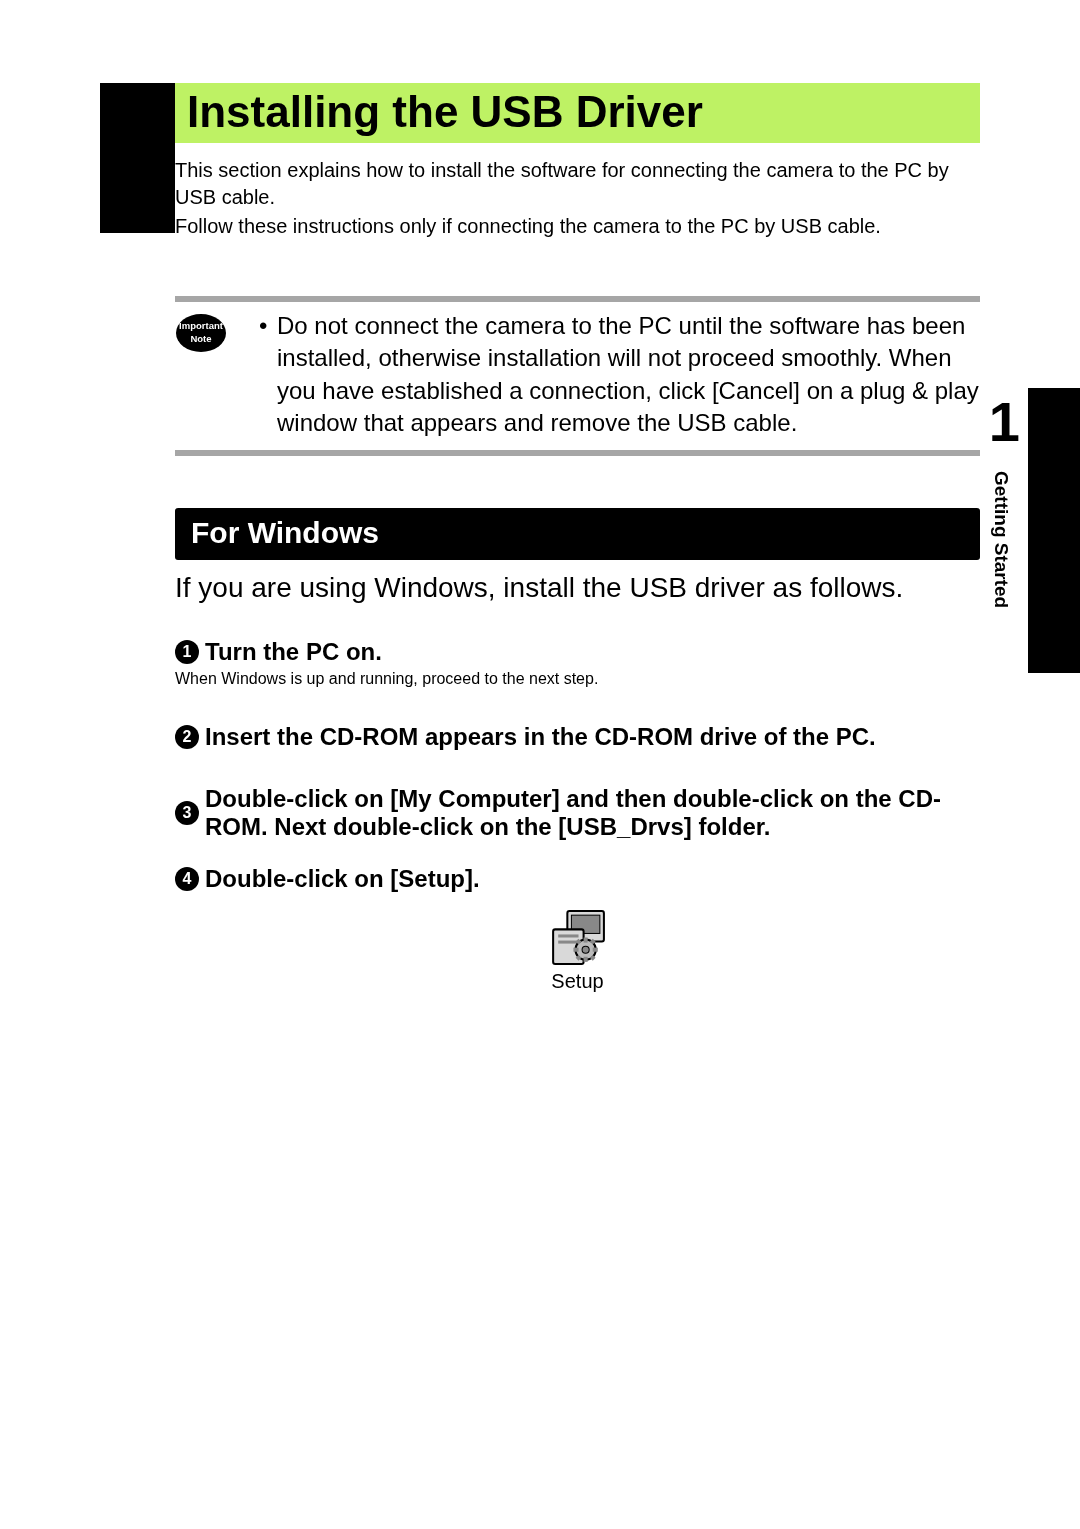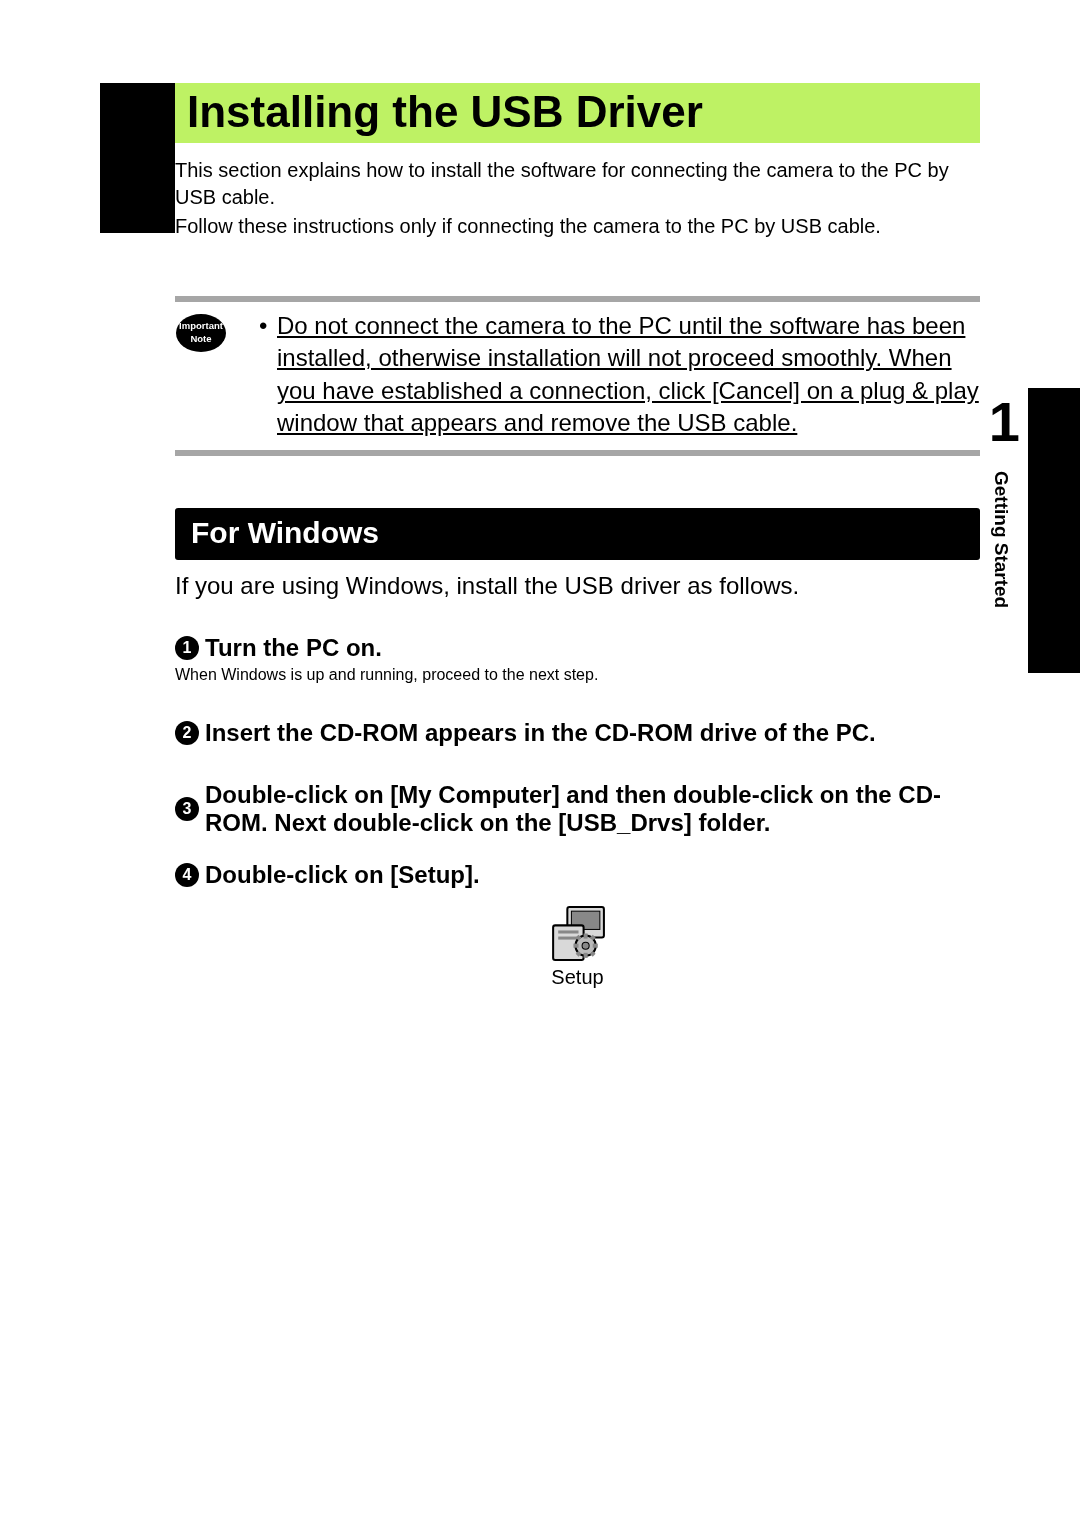--- a/index.html
+++ b/index.html
@@ -74,32 +74,32 @@
     font-size: 24px;
     line-height: 1.35;
   }
   .note-text .bullet {
     display: flex;
   }
   .note-text .dot {
     flex: 0 0 auto;
     width: 18px;
   }
-  .note-text .txt { flex: 1; text-decoration: underline; }
+  .note-text .txt { flex: 1; }
   .section-black {
     margin-top: 52px;
     background: #000;
     color: #fff;
     font-size: 30px;
     font-weight: bold;
     padding: 8px 16px 10px 16px;
     border-radius: 3px;
   }
   .section-para {
-    font-size: 24px;
+    font-size: 28px;
     padding-left: 0;
     margin-top: 12px;
   }
   .step {
     margin-top: 34px;
   }
   .step-head {
     display: flex;
     align-items: center;
     gap: 6px;

